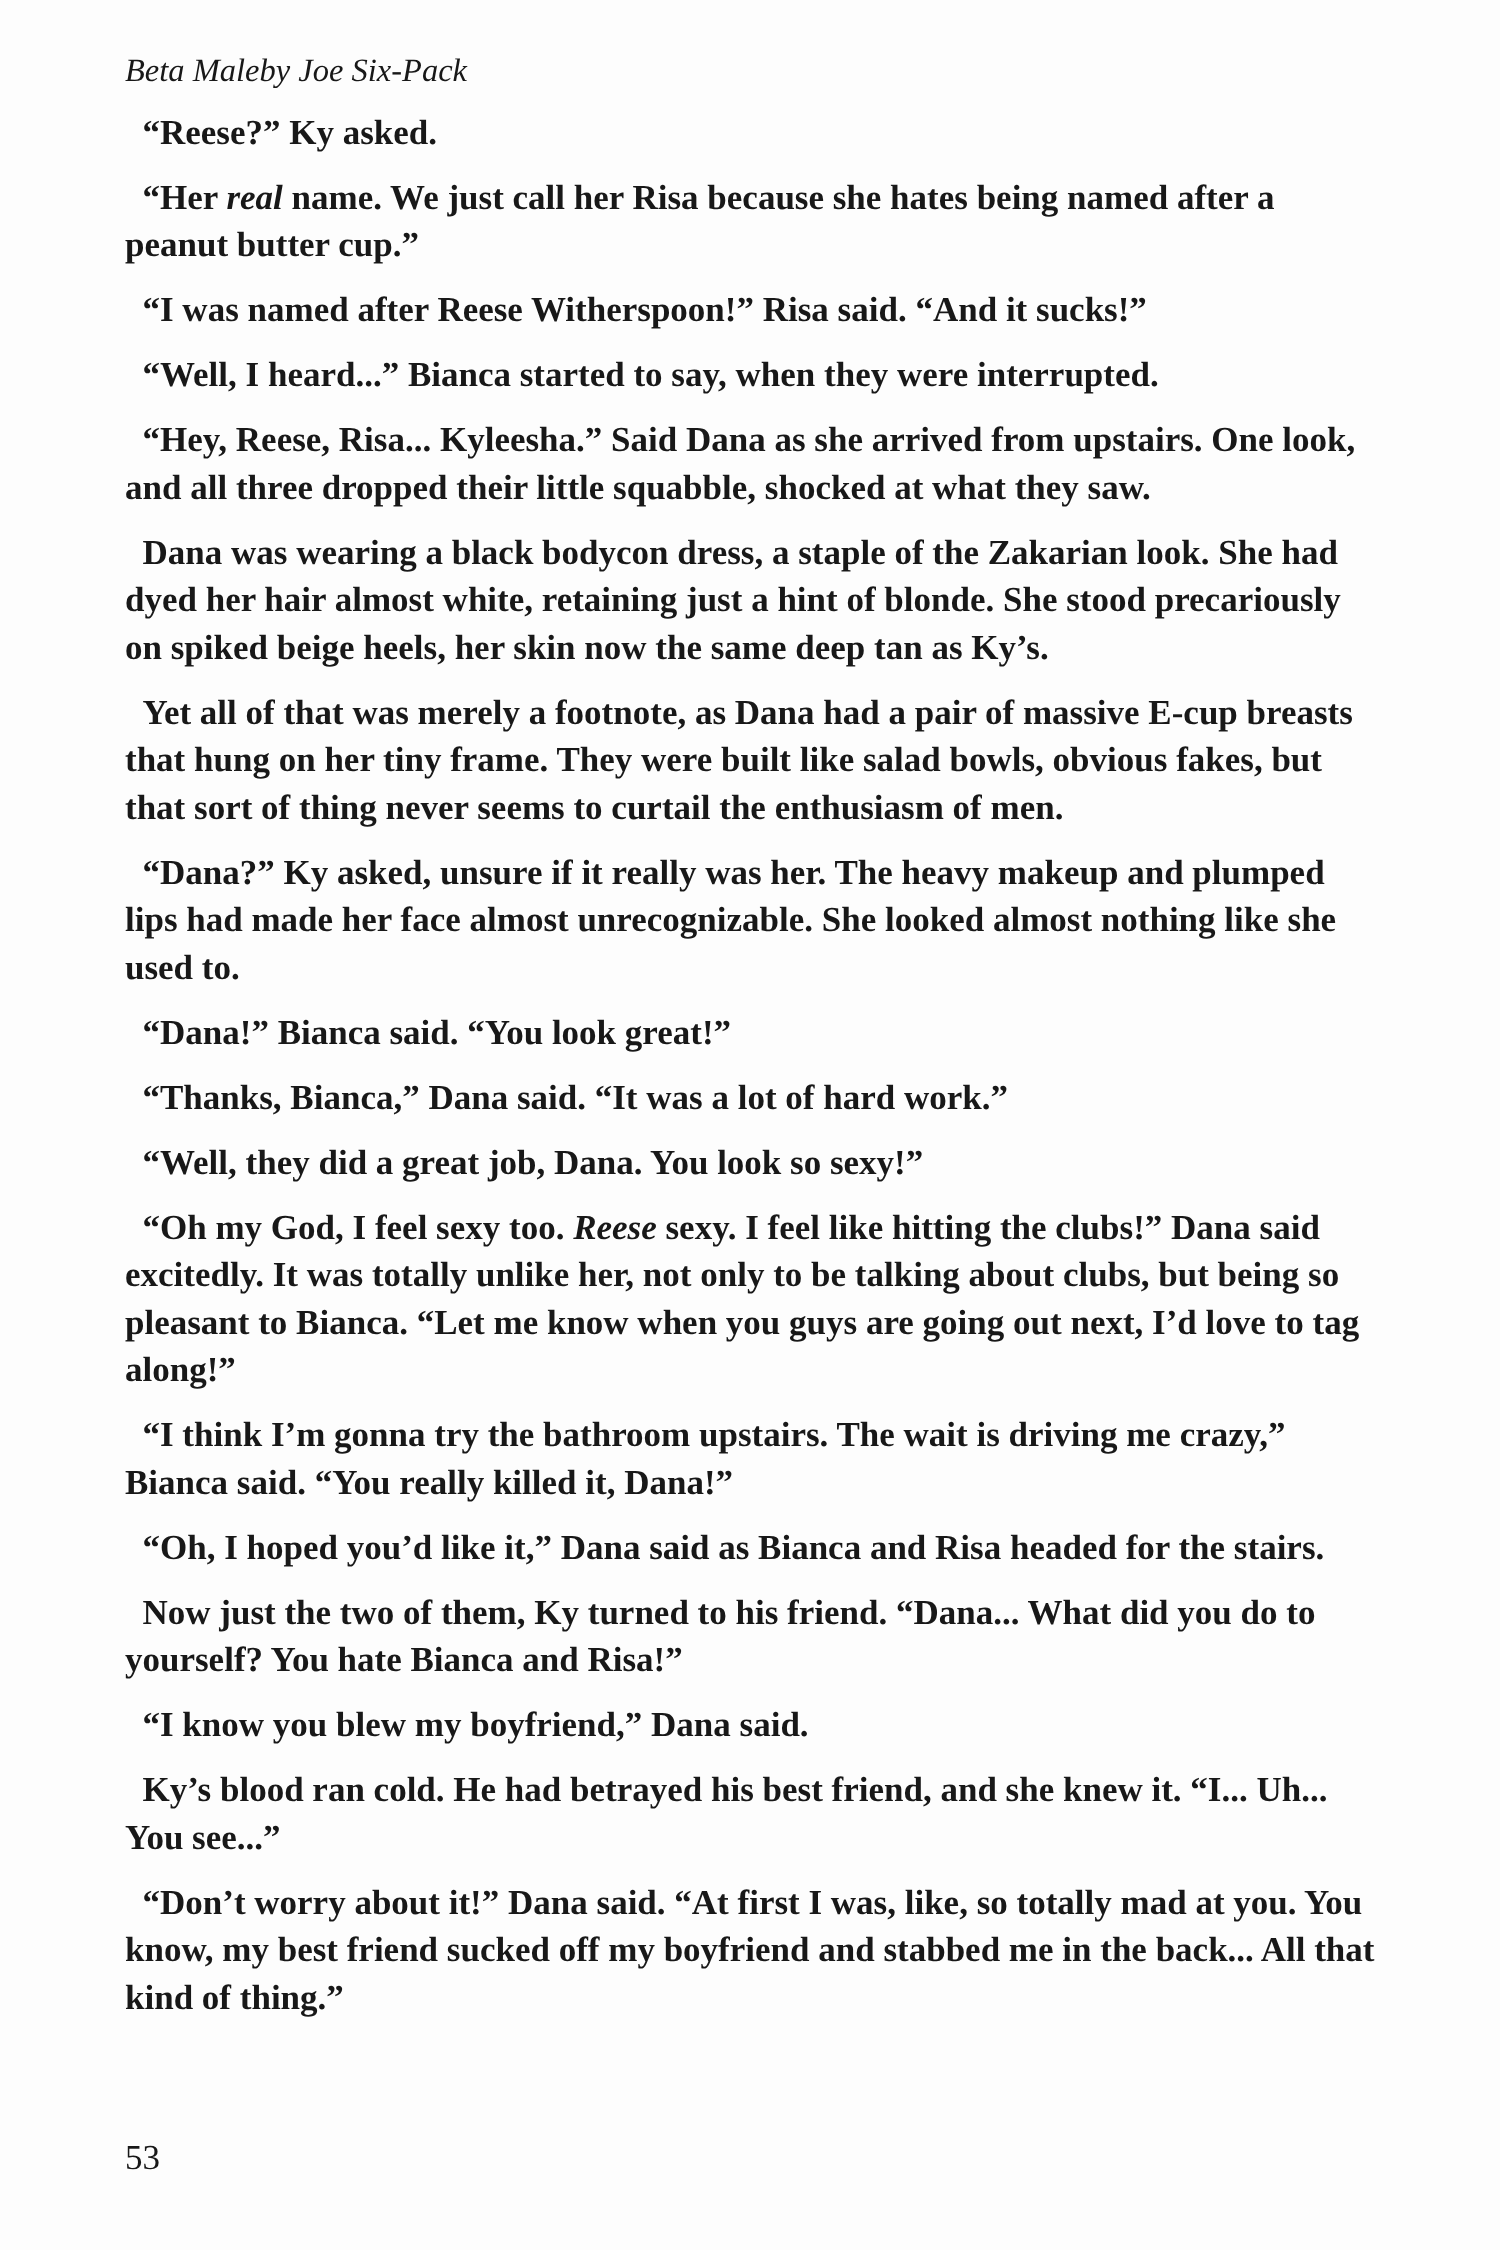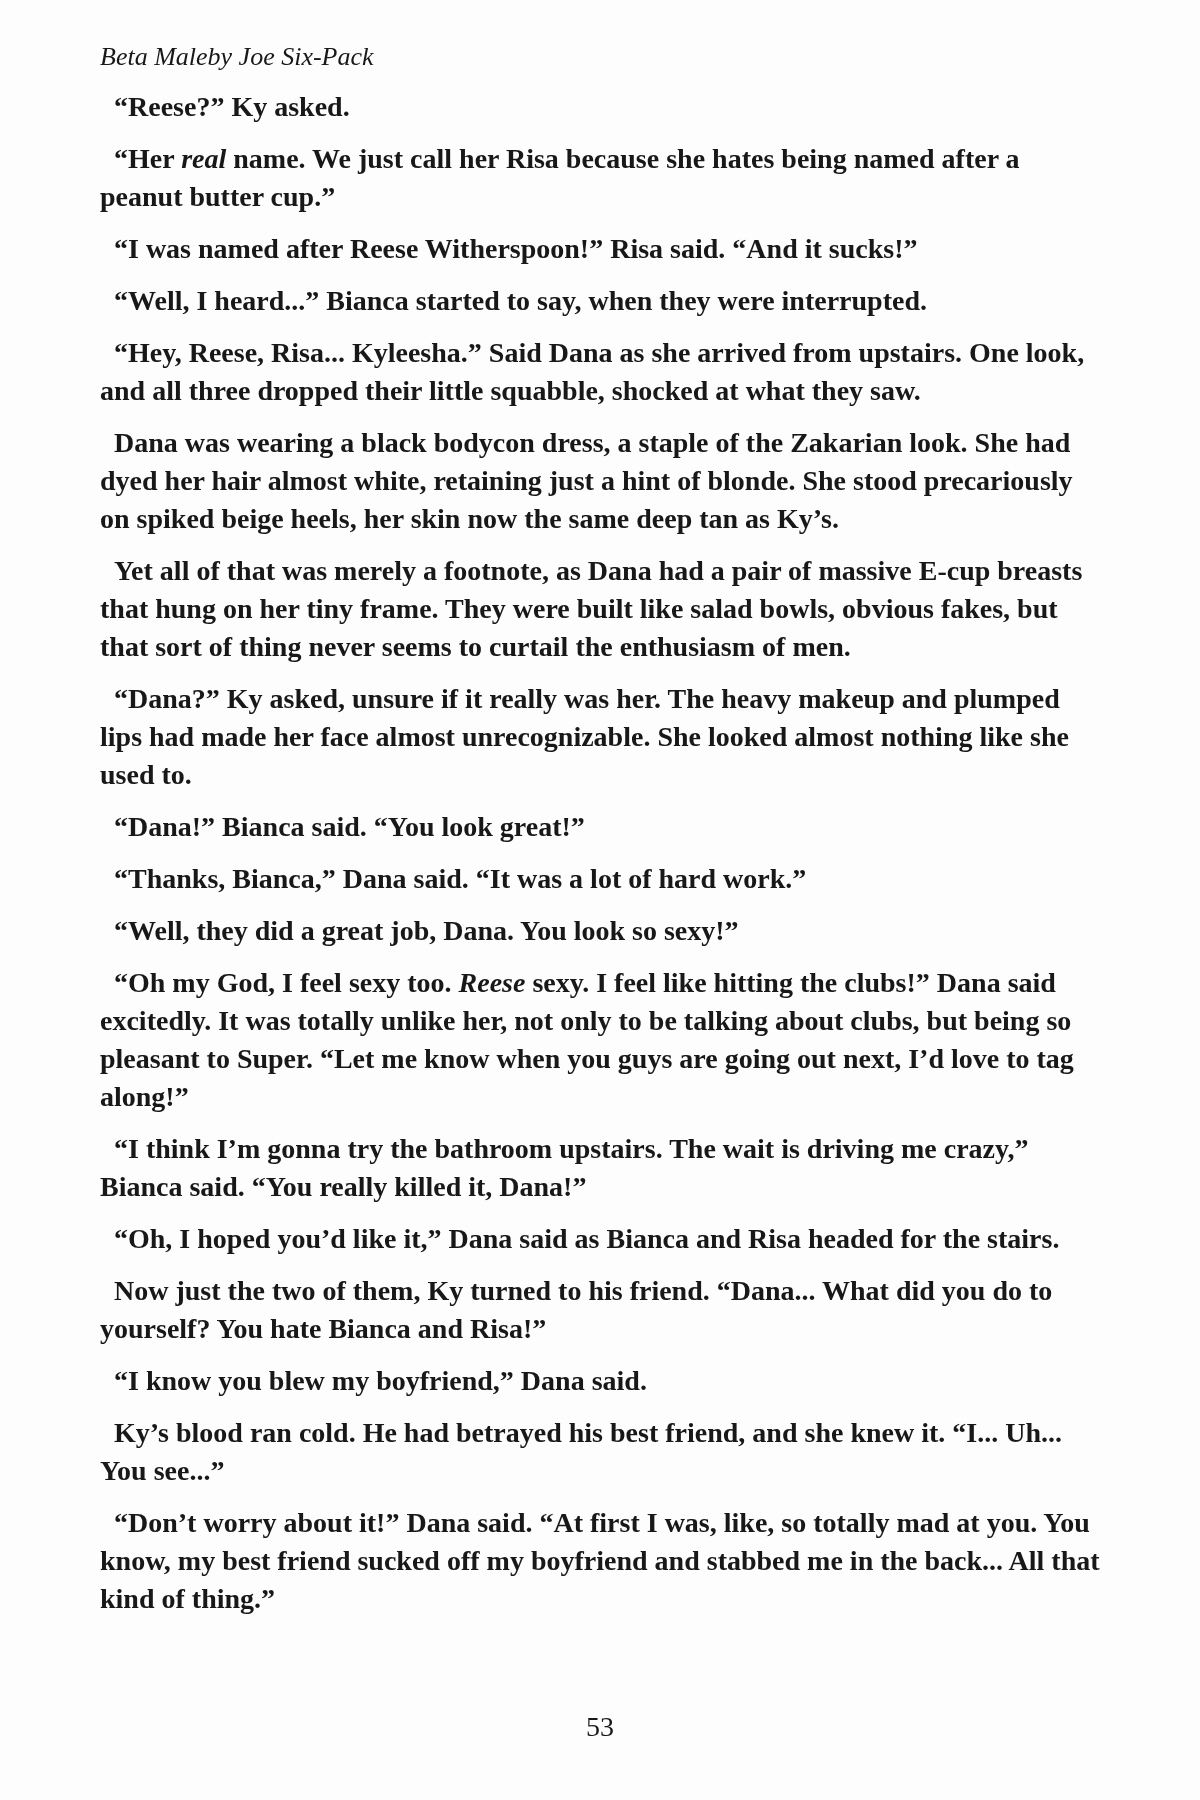--- a/index.html
+++ b/index.html
@@ -39,21 +39,21 @@
     font-weight: bold;
   }
   .page-body em {
     font-style: italic;
   }
   .page-footer {
     position: absolute;
     left: 100px;
     top: 1708px;
     width: 1000px;
-    text-align: center;
+    text-align: left;
     font-size: 28px;
     line-height: 38px;
   }
 </style>
 </head>
 <body style="background: rgb(253, 253, 253); color: rgb(24, 24, 24);">
 
 <div class="page-header">
   <span>Beta Male</span>
   <span>by Joe Six-Pack</span>
@@ -64,21 +64,21 @@
     <p><span>“Her </span><em>real</em><span> name. We just call her Risa because she hates being named after a peanut butter cup.”</span></p>
     <p><span>“I was named after Reese Witherspoon!” Risa said. “And it sucks!”</span></p>
     <p><span>“Well, I heard...” Bianca started to say, when they were interrupted.</span></p>
     <p><span>“Hey, Reese, Risa... Kyleesha.” Said Dana as she arrived from upstairs. One look, and all three dropped their little squabble, shocked at what they saw.</span></p>
     <p><span>Dana was wearing a black bodycon dress, a staple of the Zakarian look. She had dyed her hair almost white, retaining just a hint of blonde. She stood pre­cariously on spiked beige heels, her skin now the same deep tan as Ky’s.</span></p>
     <p><span>Yet all of that was merely a footnote, as Dana had a pair of massive E-cup breasts that hung on her tiny frame. They were built like salad bowls, obvious fakes, but that sort of thing never seems to curtail the enthusiasm of men.</span></p>
     <p><span>“Dana?” Ky asked, unsure if it really was her. The heavy makeup and plumped lips had made her face almost unrecognizable. She looked almost nothing like she used to.</span></p>
     <p><span>“Dana!” Bianca said. “You look great!”</span></p>
     <p><span>“Thanks, Bianca,” Dana said. “It was a lot of hard work.”</span></p>
     <p><span>“Well, they did a great job, Dana. You look so sexy!”</span></p>
-    <p><span>“Oh my God, I feel sexy too. </span><em>Reese</em><span> sexy. I feel like hitting the clubs!” Dana said excitedly. It was totally unlike her, not only to be talking about clubs, but being so pleasant to Super. “Let me know when you guys are going out next, I’d love to tag along!”</span></p>
+    <p><span>“Oh my God, I feel sexy too. </span><em>Reese</em><span> sexy. I feel like hitting the clubs!” Dana said excitedly. It was totally unlike her, not only to be talking about clubs, but being so pleasant to Bianca. “Let me know when you guys are going out next, I’d love to tag along!”</span></p>
     <p><span>“I think I’m gonna try the bathroom upstairs. The wait is driving me crazy,” Bianca said. “You really killed it, Dana!”</span></p>
     <p><span>“Oh, I hoped you’d like it,” Dana said as Bianca and Risa headed for the stairs.</span></p>
     <p><span>Now just the two of them, Ky turned to his friend. “Dana... What did you do to yourself? You hate Bianca and Risa!”</span></p>
     <p><span>“I know you blew my boyfriend,” Dana said.</span></p>
     <p><span>Ky’s blood ran cold. He had betrayed his best friend, and she knew it. “I... Uh... You see...”</span></p>
     <p><span>“Don’t worry about it!” Dana said. “At first I was, like, so totally mad at you. You know, my best friend sucked off my boyfriend and stabbed me in the back... All that kind of thing.”</span></p>
   </div>
 
 <div class="page-footer">53</div>
 

